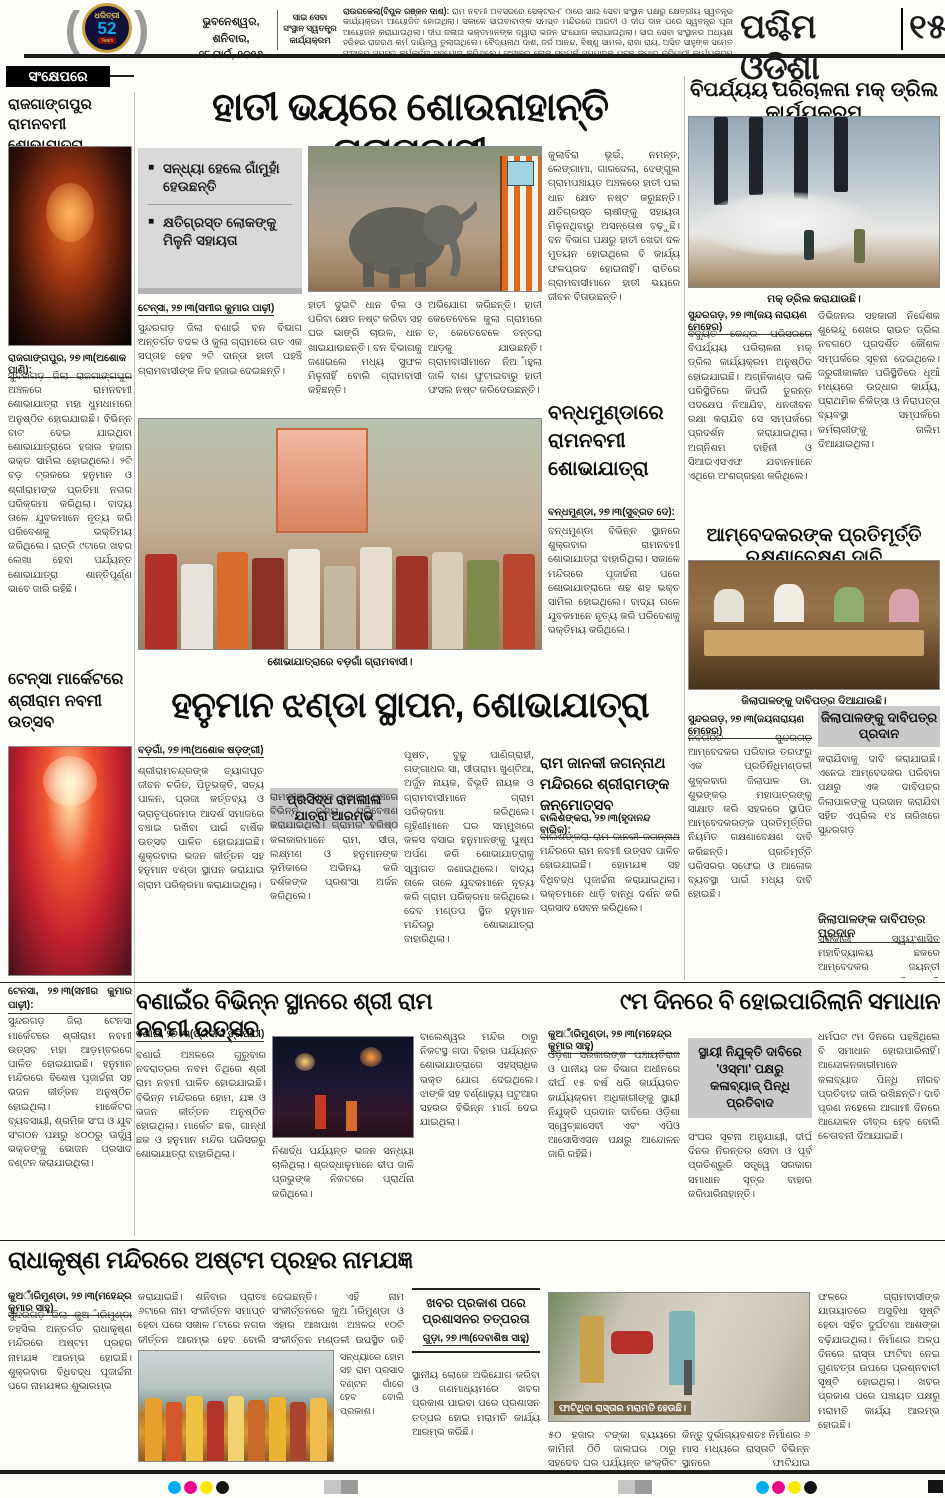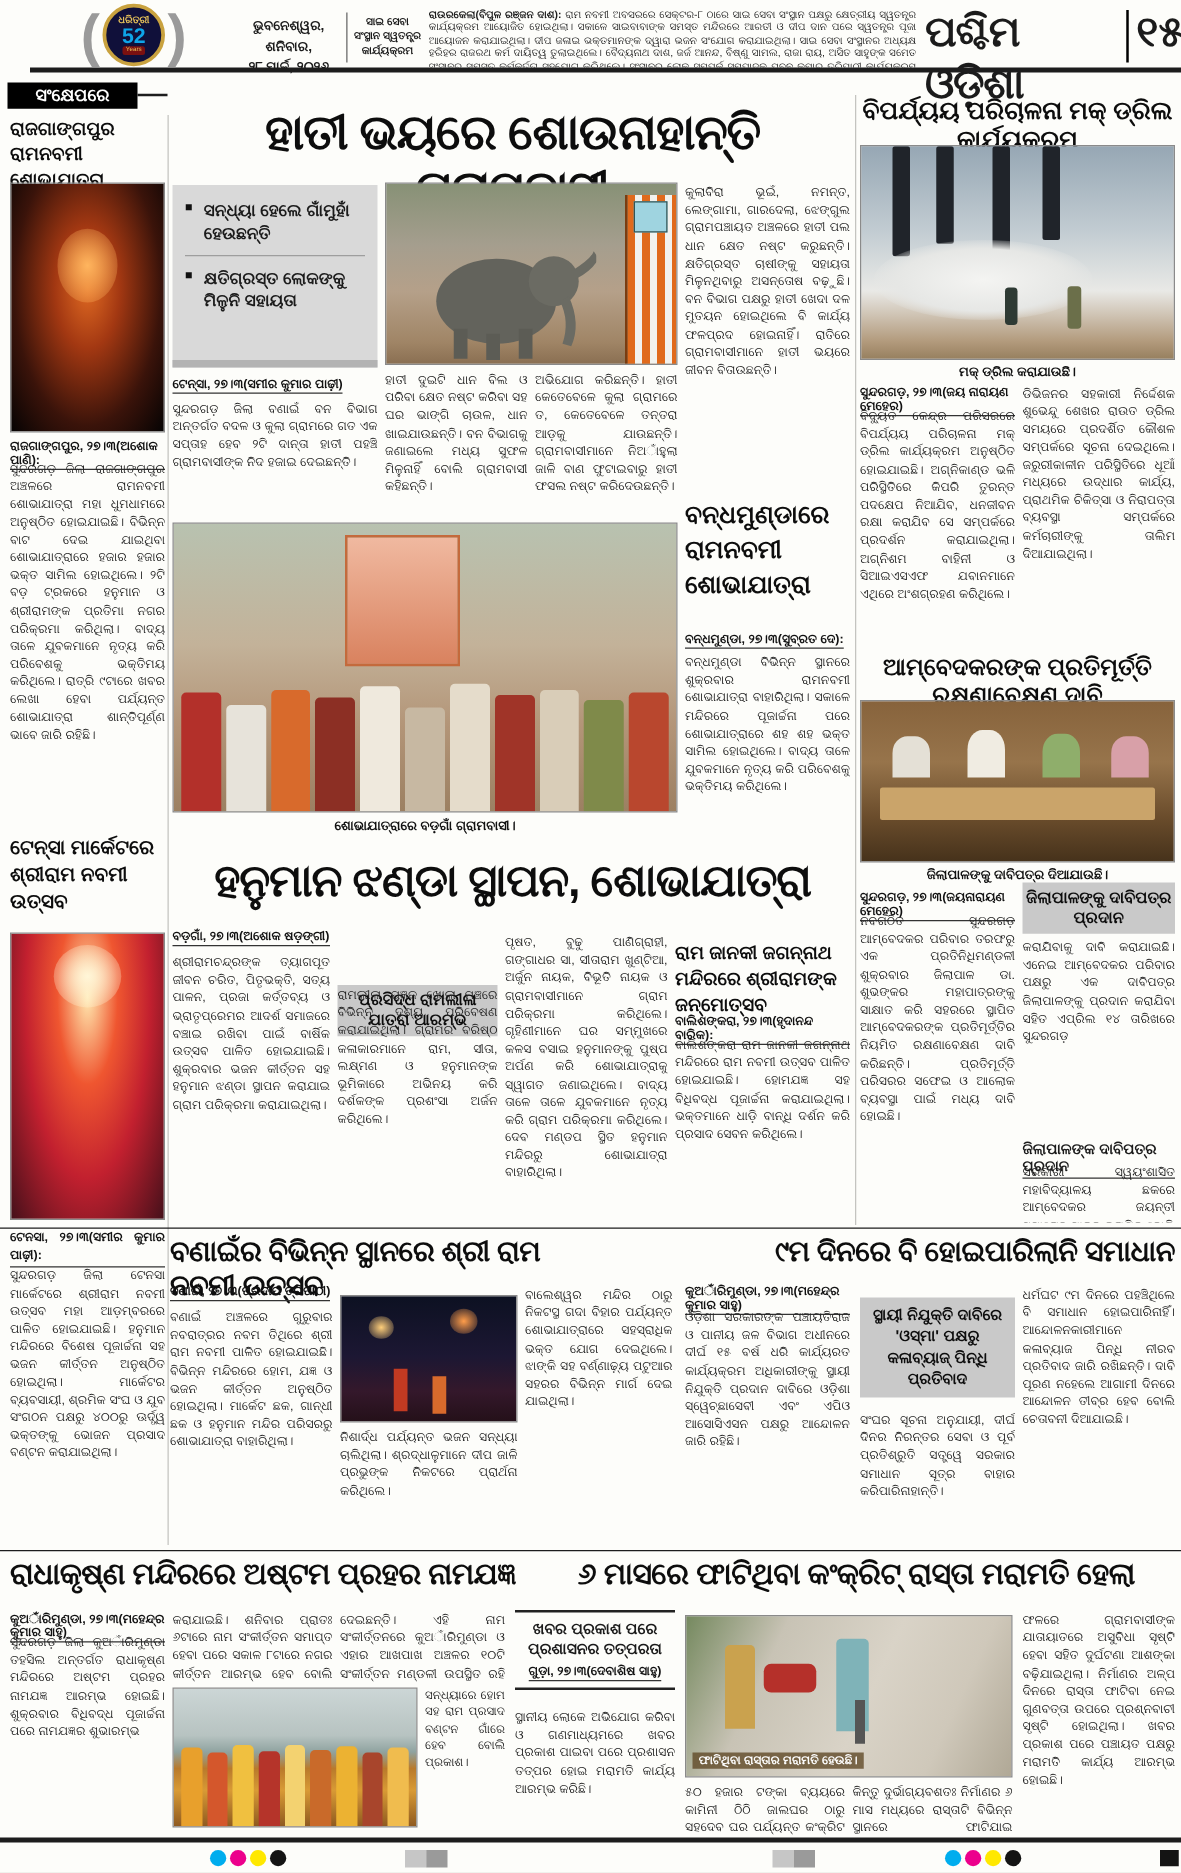--- a/index.html
+++ b/index.html
@@ -174,21 +174,21 @@
       <span class="pylon" style="left:58%;height:44%;"></span>
     <span class="smoke"></span>
     <span style="position:absolute;left:46%;bottom:16%;width:10px;height:30px;background:#2e3a34;border-radius:3px;"></span>
     <span style="position:absolute;left:66%;bottom:14%;width:11px;height:34px;background:#6b6f4a;border-radius:3px;"></span>
   </div>
   <div class="abs caption" style="left:688px;top:292px;width:252px;">ମକ୍ ଡ୍ରିଲ କରାଯାଉଛି।</div>
   <div class="abs byline" style="left:688px;top:309px;width:124px;">
     <span class="ul">ସୁନ୍ଦରଗଡ଼, ୨୭।୩(ଜୟ ନାରାୟଣ ମେହେର)</span>
   </div>
   <div class="abs body-txt" style="left:688px;top:327px;width:124px;height:192px;">ବିଦ୍ୟୁତ କେନ୍ଦ୍ର ପରିସରରେ ବିପର୍ଯ୍ୟୟ ପରିଚାଳନା ମକ୍ ଡ୍ରିଲ କାର୍ଯ୍ୟକ୍ରମ ଅନୁଷ୍ଠିତ ହୋଇଯାଇଛି। ଅଗ୍ନିକାଣ୍ଡ ଭଳି ପରିସ୍ଥିତିରେ କିପରି ତୁରନ୍ତ ପଦକ୍ଷେପ ନିଆଯିବ, ଧନଜୀବନ ରକ୍ଷା କରାଯିବ ସେ ସମ୍ପର୍କରେ ପ୍ରଦର୍ଶନ କରାଯାଇଥିଲା। ଅଗ୍ନିଶମ ବାହିନୀ ଓ ସିଆଇଏସଏଫ ଯବାନମାନେ ଏଥିରେ ଅଂଶଗ୍ରହଣ କରିଥିଲେ।</div>
-  <div class="abs body-txt" style="left:818px;top:309px;width:122px;height:210px;">ଡିଭିଜନର ସହକାରୀ ନିର୍ଦ୍ଦେଶକ ଶୁଭେନ୍ଦୁ ଶେଖର ରାଉତ ଡ୍ରିଲ ସମୟରେ ପ୍ରଦର୍ଶିତ କୌଶଳ ସମ୍ପର୍କରେ ସୂଚନା ଦେଇଥିଲେ। ଜରୁରୀକାଳୀନ ପରିସ୍ଥିତିରେ ଧୂଆଁ ମଧ୍ୟରେ ଉଦ୍ଧାର କାର୍ଯ୍ୟ, ପ୍ରାଥମିକ ଚିକିତ୍ସା ଓ ନିରାପତ୍ତା ବ୍ୟବସ୍ଥା ସମ୍ପର୍କରେ କର୍ମଚାରୀଙ୍କୁ ତାଲିମ ଦିଆଯାଇଥିଲା।</div>
+  <div class="abs body-txt" style="left:818px;top:309px;width:122px;height:210px;">ଡିଭିଜନର ସହକାରୀ ନିର୍ଦ୍ଦେଶକ ଶୁଭେନ୍ଦୁ ଶେଖର ରାଉତ ଡ୍ରିଲ ନବଗଠେ ପ୍ରଦର୍ଶିତ କୌଶଳ ସମ୍ପର୍କରେ ସୂଚନା ଦେଇଥିଲେ। ଜରୁରୀକାଳୀନ ପରିସ୍ଥିତିରେ ଧୂଆଁ ମଧ୍ୟରେ ଉଦ୍ଧାର କାର୍ଯ୍ୟ, ପ୍ରାଥମିକ ଚିକିତ୍ସା ଓ ନିରାପତ୍ତା ବ୍ୟବସ୍ଥା ସମ୍ପର୍କରେ କର୍ମଚାରୀଙ୍କୁ ତାଲିମ ଦିଆଯାଇଥିଲା।</div>
 
   <div class="abs head" style="left:688px;top:524px;width:252px;font-size:19px;text-align:center;">ଆମ୍ବେଦକରଙ୍କ ପ୍ରତିମୂର୍ତ୍ତି ରକ୍ଷଣାବେକ୍ଷଣ ଦାବି</div>
   <div class="abs photo ph-office" style="left:688px;top:560px;width:252px;height:130px;">
     <span style="position:absolute;left:6%;bottom:26%;width:88%;height:20%;background:#caa46a;border-radius:2px;"></span>
     <span style="position:absolute;left:10%;top:22%;width:12%;height:26%;background:#e4e0d6;border-radius:40% 40% 0 0;"></span>
     <span style="position:absolute;left:34%;top:18%;width:12%;height:30%;background:#f0ece2;border-radius:40% 40% 0 0;"></span>
     <span style="position:absolute;left:58%;top:20%;width:12%;height:28%;background:#8fae6b;border-radius:40% 40% 0 0;"></span>
     <span style="position:absolute;left:80%;top:22%;width:12%;height:26%;background:#d8a0a8;border-radius:40% 40% 0 0;"></span>
   </div>
   <div class="abs caption" style="left:688px;top:694px;width:252px;">ଜିଲାପାଳଙ୍କୁ ଦାବିପତ୍ର ଦିଆଯାଉଛି।</div>
@@ -243,21 +243,20 @@
         <i style="background:#b5342a;height:88%;"></i>
       <i style="background:#f3d270;height:96%;"></i>
         <i style="background:#c96a2a;height:90%;"></i>
       <i style="background:#ecb232;height:94%;"></i>
         <i style="background:#a8452c;height:87%;"></i>
       <i style="background:#f0bc4e;height:93%;"></i>
     </div>
   </div>
   <div class="abs body-txt" style="left:340px;top:1350px;width:64px;height:112px;font-size:9.5px;">ସନ୍ଧ୍ୟାରେ ହୋମ ସହ ରାମ ପ୍ରସାଦ ବଣ୍ଟନ ଗାଁରେ ହେବ ବୋଲି ପ୍ରକାଶ।</div>
 
-  <div class="abs head" style="left:430px;top:1246px;width:510px;font-size:24px;text-align:center;letter-spacing:-0.5px;">୬ ମାସରେ ଫାଟିଥିବା କଂକ୍ରିଟ୍ ରାସ୍ତା ମରାମତି ହେଲା</div>
   <div class="abs" style="left:412px;top:1288px;width:128px;border-top:2px solid #222;border-bottom:2px solid #222;padding:5px 2px;text-align:center;">
     <div style="font-size:12.5px;font-weight:800;line-height:1.3;">ଖବର ପ୍ରକାଶ ପରେ ପ୍ରଶାସନର ତତ୍ପରତା</div>
     <div class="byline" style="margin-top:4px;"><span class="ul">ଗୁଡ଼ା, ୨୭।୩(ଦେବାଶିଷ ସାହୁ)</span></div>
   </div>
   <div class="abs body-txt" style="left:412px;top:1368px;width:128px;height:98px;">ସ୍ଥାନୀୟ ଲୋକେ ଅଭିଯୋଗ କରିବା ଓ ଗଣମାଧ୍ୟମରେ ଖବର ପ୍ରକାଶ ପାଇବା ପରେ ପ୍ରଶାସନ ତତ୍ପର ହୋଇ ମରାମତି କାର୍ଯ୍ୟ ଆରମ୍ଭ କରିଛି।</div>
   <div class="abs photo ph-road" style="left:548px;top:1292px;width:262px;height:130px;">
     <span style="position:absolute;left:12%;top:18%;width:9%;height:52%;background:#caa24e;border-radius:4px 4px 0 0;"></span>
     <span style="position:absolute;left:46%;top:14%;width:10%;height:58%;background:#7fb3b8;border-radius:4px 4px 0 0;"></span>
     <span style="position:absolute;left:52%;top:52%;width:3%;height:28%;background:#555;"></span>
     <span style="position:absolute;left:24%;top:30%;width:16%;height:18%;background:#b5302a;border-radius:6px;"></span>

